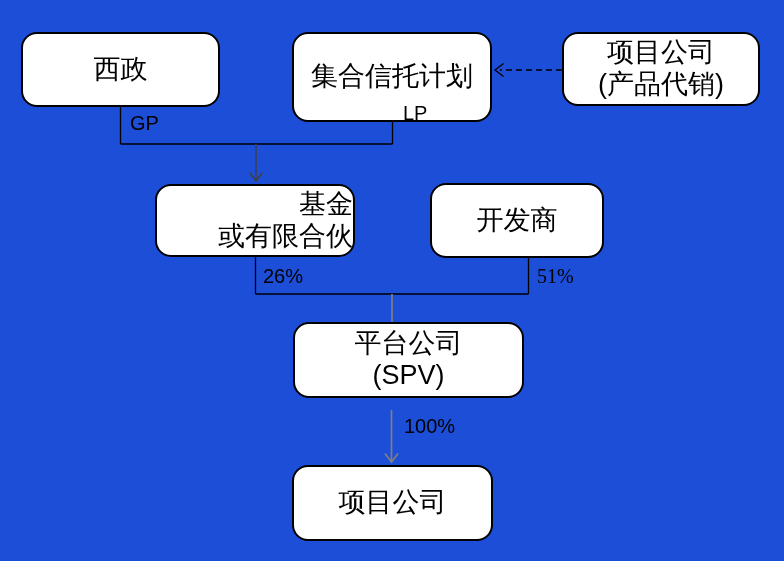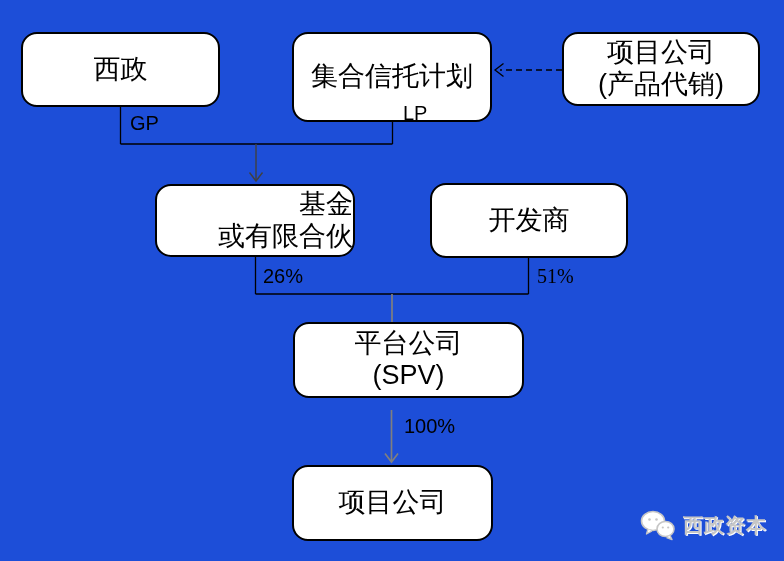--- a/index.html
+++ b/index.html
@@ -96,46 +96,33 @@
   <div class="node" style="left:562px; top:32px; width:198px; height:74px;">
     <span>项目公司</span>
     <span>(产品代销)</span>
   </div>
 
   <div class="node" style="left:155px; top:184px; width:200px; height:73px;align-items:flex-end;">
     <span>基金</span>
     <span>或有限合伙</span>
   </div>
 
-  <div class="node" style="left:430px; top:183px; width:198px; height:75px;align-items:center;">
+  <div class="node" style="left:430px; top:183px; width:174px; height:75px;align-items:center;">
     <span>开发商</span>
   </div>
 
   <div class="node" style="left:293px; top:322px; width:231px; height:76px;">
     <span>平台公司</span>
     <span>(SPV)</span>
   </div>
 
   <div class="node" style="left:292px; top:465px; width:201px; height:76px;">
     <span>项目公司</span>
   </div>
 
   <div class="edge-label" style="left:130px; top:113px;">GP</div>
   <div class="edge-label" style="left:403px; top:103px;">LP</div>
   <div class="edge-label" style="left:263px; top:266px;">26%</div>
   <div class="edge-label" style="left:537px; top:266px;font-family:Liberation Serif, serif;">51%</div>
   <div class="edge-label" style="left:404px; top:416px;">100%</div>
 
-  <div class="watermark">
-    <svg width="36" height="34" viewBox="0 0 36 34">
-      <ellipse cx="13" cy="13" rx="11.5" ry="9.5" fill="#ffffff" stroke="#c6c6c6" stroke-width="1.6"></ellipse>
-      <path d="M8 21 L6.5 26 L12 23" fill="#ffffff" stroke="#c6c6c6" stroke-width="1.4" stroke-linejoin="round"></path>
-      <ellipse cx="25.5" cy="21" rx="8.5" ry="7.5" fill="#ffffff" stroke="#c6c6c6" stroke-width="1.6"></ellipse>
-      <path d="M30 27.5 L32 31.5 L26.5 29.5" fill="#ffffff" stroke="#c6c6c6" stroke-width="1.4" stroke-linejoin="round"></path>
-      <circle cx="9.5" cy="11.5" r="1.3" fill="#c6c6c6"></circle>
-      <circle cx="16.5" cy="11.5" r="1.3" fill="#c6c6c6"></circle>
-      <circle cx="22.8" cy="19.5" r="1.1" fill="#c6c6c6"></circle>
-      <circle cx="28.2" cy="19.5" r="1.1" fill="#c6c6c6"></circle>
-    </svg>
-    <span class="wm-text">西政资本</span>
-  </div>
 
 </div>
 
 </body></html>

